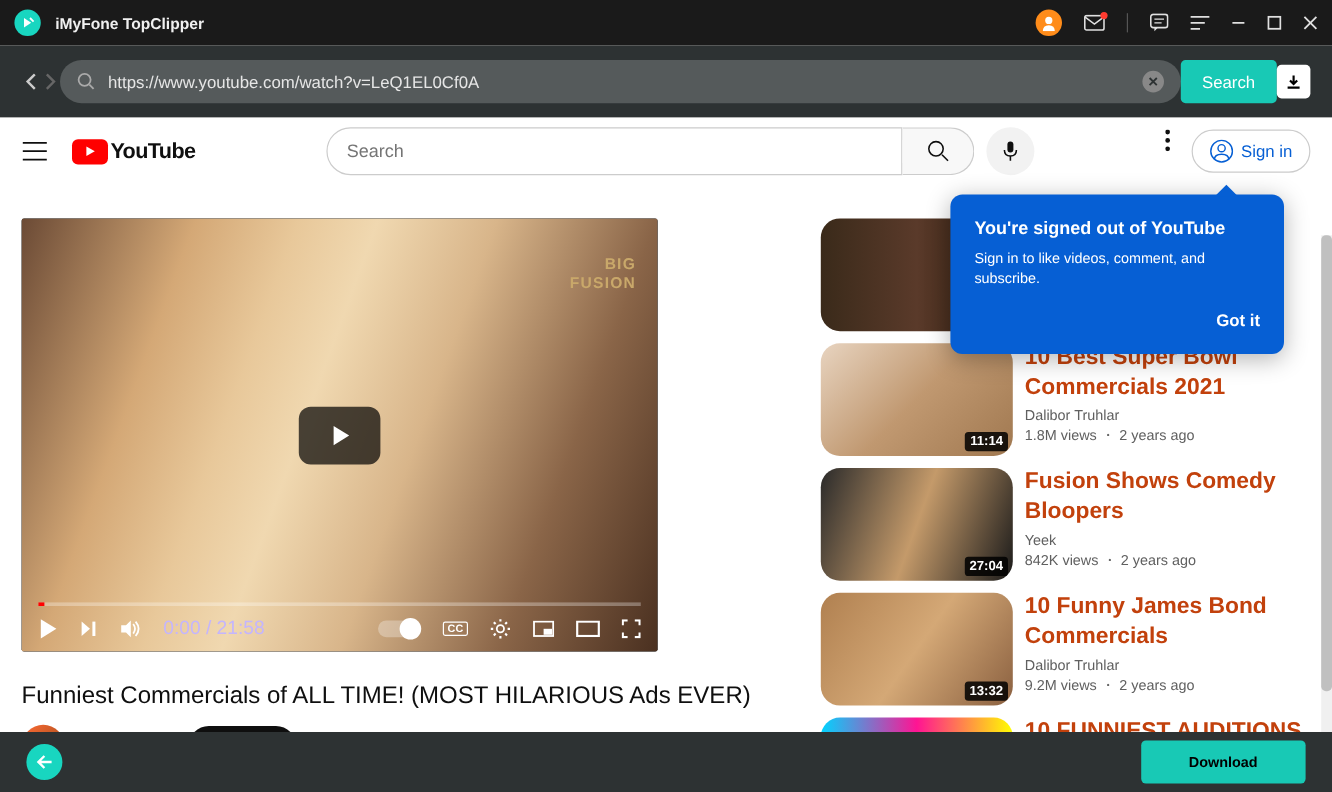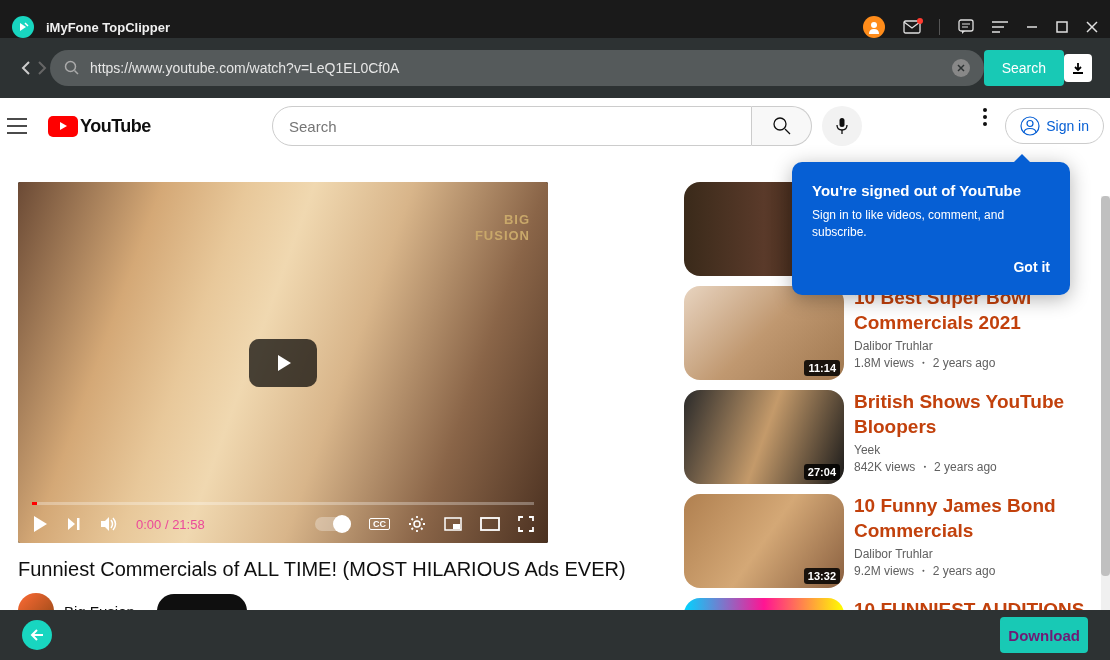--- a/index.html
+++ b/index.html
@@ -1,38 +1,38 @@
 <!DOCTYPE html>
 <html><head>
 <meta charset="utf-8">
 <style>
 *{margin:0;padding:0;box-sizing:border-box;font-family:Arial,Helvetica,sans-serif}
 body{width:1110px;height:660px;overflow:hidden;background:#fff;position:relative}
 
-.titlebar{height:38px;background:#1a1a1a;display:flex;align-items:flex-end;justify-content:space-between;padding:0 12px}
+.titlebar{height:38px;background:#1a1a1a;display:flex;align-items:center;justify-content:space-between;padding:0 12px}
 .titlebar-left{display:flex;align-items:center;gap:12px}
 .tc-logo{width:22px;height:22px;background:#18d6c0;border-radius:50%;display:flex;align-items:center;justify-content:center}
 .tc-name{color:#f0f0f0;font-size:13px;font-weight:700}
 .titlebar-right{display:flex;align-items:center;gap:18px}
 .tb-icon{color:#e0e0e0;cursor:pointer;display:flex;align-items:center;position:relative}
 .dot-red{position:absolute;top:-2px;right:-2px;width:6px;height:6px;background:#ff3b30;border-radius:50%}
 .avatar{width:22px;height:22px;background:#ff8c1a;border-radius:50%;display:flex;align-items:center;justify-content:center}
 .tb-sep{width:1px;height:16px;background:#555}
 
 .browserbar{height:60px;background:#2d3233;display:flex;align-items:center;padding:0 18px;}
 .nav-btn{color:#ccc;cursor:pointer;width:16px;height:16px;display:flex;align-items:center;justify-content:center}
 .nav-btn.dis{color:#666}
 .urlbox{flex:1;height:36px;background:#555a5b;border-radius:18px;display:flex;align-items:center;padding:0 14px;gap:10px}
 .url-txt{flex:1;color:#e6e6e6;font-size:14px;background:transparent;border:none;outline:none}
 .url-clear{width:18px;height:18px;background:#888;border-radius:50%;display:flex;align-items:center;justify-content:center;cursor:pointer}
 .search-btn{height:36px;padding:0 18px;background:#18c9b5;color:#fff;border:none;border-radius:4px;font-size:14px;font-weight:500;cursor:pointer}
 .dl-icon{width:28px;height:28px;background:#fff;border-radius:4px;display:flex;align-items:center;justify-content:center;cursor:pointer}
 
 .yt-container{height:512px;overflow:hidden;background:#fff;position:relative}
-.yt-header{height:56px;display:flex;align-items:center;padding:0 6px;gap:20px}
+.yt-header{height:56px;display:flex;align-items:center;padding:0 18px;gap:20px}
 .yt-menu{cursor:pointer;display:flex;align-items:center}
 .yt-logo{display:flex;align-items:center;gap:2px;cursor:pointer}
 .yt-logo-play{width:30px;height:21px;background:#ff0000;border-radius:5px;display:flex;align-items:center;justify-content:center}
 .yt-logo-text{font-weight:700;font-size:18px;letter-spacing:-0.5px;color:#0f0f0f}
 .yt-search-wrap{flex:1;display:flex;justify-content:center;gap:10px}
 .yt-searchbox{display:flex;width:540px;height:40px}
 .yt-search-input{flex:1;border:1px solid #ccc;border-radius:20px 0 0 20px;padding:0 16px;font-size:15px;outline:none}
 .yt-search-btn{width:60px;border:1px solid #ccc;border-left:none;border-radius:0 20px 20px 0;background:#f8f8f8;display:flex;align-items:center;justify-content:center;cursor:pointer}
 .yt-mic{width:40px;height:40px;background:#f2f2f2;border-radius:50%;display:flex;align-items:center;justify-content:center;cursor:pointer}
 .yt-right{display:flex;align-items:flex-start;gap:18px}
@@ -42,26 +42,26 @@
 .yt-body{display:flex;padding:28px 18px 0 18px;gap:24px}
 .video-col{width:642px}
 .video-player{width:530px;height:361px;background:#000;position:relative;overflow:hidden;border-radius:2px}
 .video-frame{width:100%;height:100%;background:linear-gradient(110deg,#6b4a35 0%,#d4a876 22%,#e8c89a 35%,#f0d8b0 45%,#d8b58a 60%,#8a6548 80%,#4a3020 100%);position:relative}
 .big-fusion{position:absolute;top:30px;right:18px;color:#c9a86a;font-size:13px;font-weight:600;letter-spacing:1px;text-align:right;line-height:1.2}
 .play-center{position:absolute;top:50%;left:50%;transform:translate(-50%,-50%);width:68px;height:48px;background:rgba(0,0,0,0.7);border-radius:10px;display:flex;align-items:center;justify-content:center;cursor:pointer}
 .progress{position:absolute;bottom:38px;left:14px;right:14px;height:3px;background:rgba(255,255,255,0.3)}
 .progress-fill{height:100%;width:1%;background:#ff0000}
 .controls{position:absolute;bottom:0;left:0;right:0;height:38px;display:flex;align-items:center;padding:0 14px;gap:18px}
 .ctl{color:#fff;cursor:pointer;display:flex;align-items:center}
-.ctl-time{color:#ec4899;font-size:13px}
+.ctl-time{color:#c4b5fd;font-size:16px}
 .ctl-spacer{flex:1}
 .ctl-auto{width:36px;height:14px;background:rgba(255,255,255,0.3);border-radius:8px;position:relative}
 .ctl-auto::after{content:"";position:absolute;right:0;top:-2px;width:18px;height:18px;background:#fff;border-radius:50%}
 .ctl-cc{border:1.5px solid #fff;border-radius:2px;padding:0 3px;font-size:9px;font-weight:700;color:#fff}
-.video-title{margin-top:15px;font-size:20px;font-weight:400;color:#0f0f0f}
+.video-title{margin-top:26px;font-size:20px;font-weight:400;color:#0f0f0f}
 .video-meta{margin-top:12px;display:flex;align-items:center;gap:10px}
 .chan-ava{width:36px;height:36px;border-radius:50%;background:linear-gradient(135deg,#ff6b35,#8b4513)}
 .chan-name{font-size:15px;font-weight:500;color:#0f0f0f}
 .subscribe-pill{width:90px;height:34px;background:#0f0f0f;border-radius:18px;margin-left:12px}
 
 .side-col{flex:1}
 .rec{display:flex;gap:10px;margin-bottom:10px}
 .rec-thumb{width:160px;height:94px;background:#333;border-radius:16px;position:relative;flex-shrink:0;overflow:hidden}
 .rec-dur{position:absolute;bottom:4px;right:4px;background:rgba(0,0,0,0.85);color:#fff;font-size:11px;font-weight:600;padding:2px 4px;border-radius:3px}
 .rec-info{flex:1;min-width:0}
@@ -75,21 +75,21 @@
 .th5{background:linear-gradient(90deg,#00d4ff,#ff1493,#ffff00)}
 
 .tooltip{position:absolute;top:64px;right:40px;width:278px;background:#065fd4;color:#fff;border-radius:10px;padding:20px;box-shadow:0 4px 20px rgba(0,0,0,0.3);z-index:50}
 .tooltip::before{content:"";position:absolute;top:-8px;right:38px;border-left:10px solid transparent;border-right:10px solid transparent;border-bottom:10px solid #065fd4}
 .tt-title{font-size:15px;font-weight:600;margin-bottom:8px}
 .tt-sub{font-size:12px;margin-bottom:18px;line-height:1.4}
 .tt-btn{text-align:right;font-size:14px;font-weight:600;cursor:pointer}
 
 .bottombar{height:50px;background:#2d3233;display:flex;align-items:center;justify-content:space-between;padding:0 22px}
 .back-circle{width:30px;height:30px;background:#18d6c0;border-radius:50%;display:flex;align-items:center;justify-content:center;cursor:pointer}
-.download-btn{height:36px;padding:0 8px;background:#18c9b5;color:#701a75;border:none;border-radius:4px;font-size:15px;font-weight:600;cursor:pointer}
+.download-btn{height:36px;padding:0 40px;background:#18c9b5;color:#000000;border:none;border-radius:4px;font-size:12px;font-weight:600;cursor:pointer}
 
 .scrollbar{position:absolute;right:0;top:98px;width:9px;height:512px;background:#f0f0f0}
 .scroll-thumb{width:9px;height:380px;background:#c0c0c0;border-radius:4px}
 </style>
 </head>
 <body>
 
 <div class="titlebar">
   <div class="titlebar-left">
     <div class="tc-logo">
@@ -325,21 +325,21 @@
             <div class="rec-title">10 Best Super Bowl Commercials 2021</div>
             <div class="rec-chan">Dalibor Truhlar</div>
             <div class="rec-stats">1.8M views ・ 2 years ago</div>
           </div>
         </div>
         <div class="rec">
           <div class="rec-thumb th3">
             <div class="rec-dur">27:04</div>
           </div>
           <div class="rec-info">
-            <div class="rec-title">British Shows YouTube Bloopers</div>
+            <div class="rec-title">Fusion Shows Comedy Bloopers</div>
             <div class="rec-chan">Yeek</div>
             <div class="rec-stats">842K views ・ 2 years ago</div>
           </div>
         </div>
         <div class="rec">
           <div class="rec-thumb th4">
             <div class="rec-dur">13:32</div>
           </div>
           <div class="rec-info">
             <div class="rec-title">10 Funny James Bond Commercials</div>

